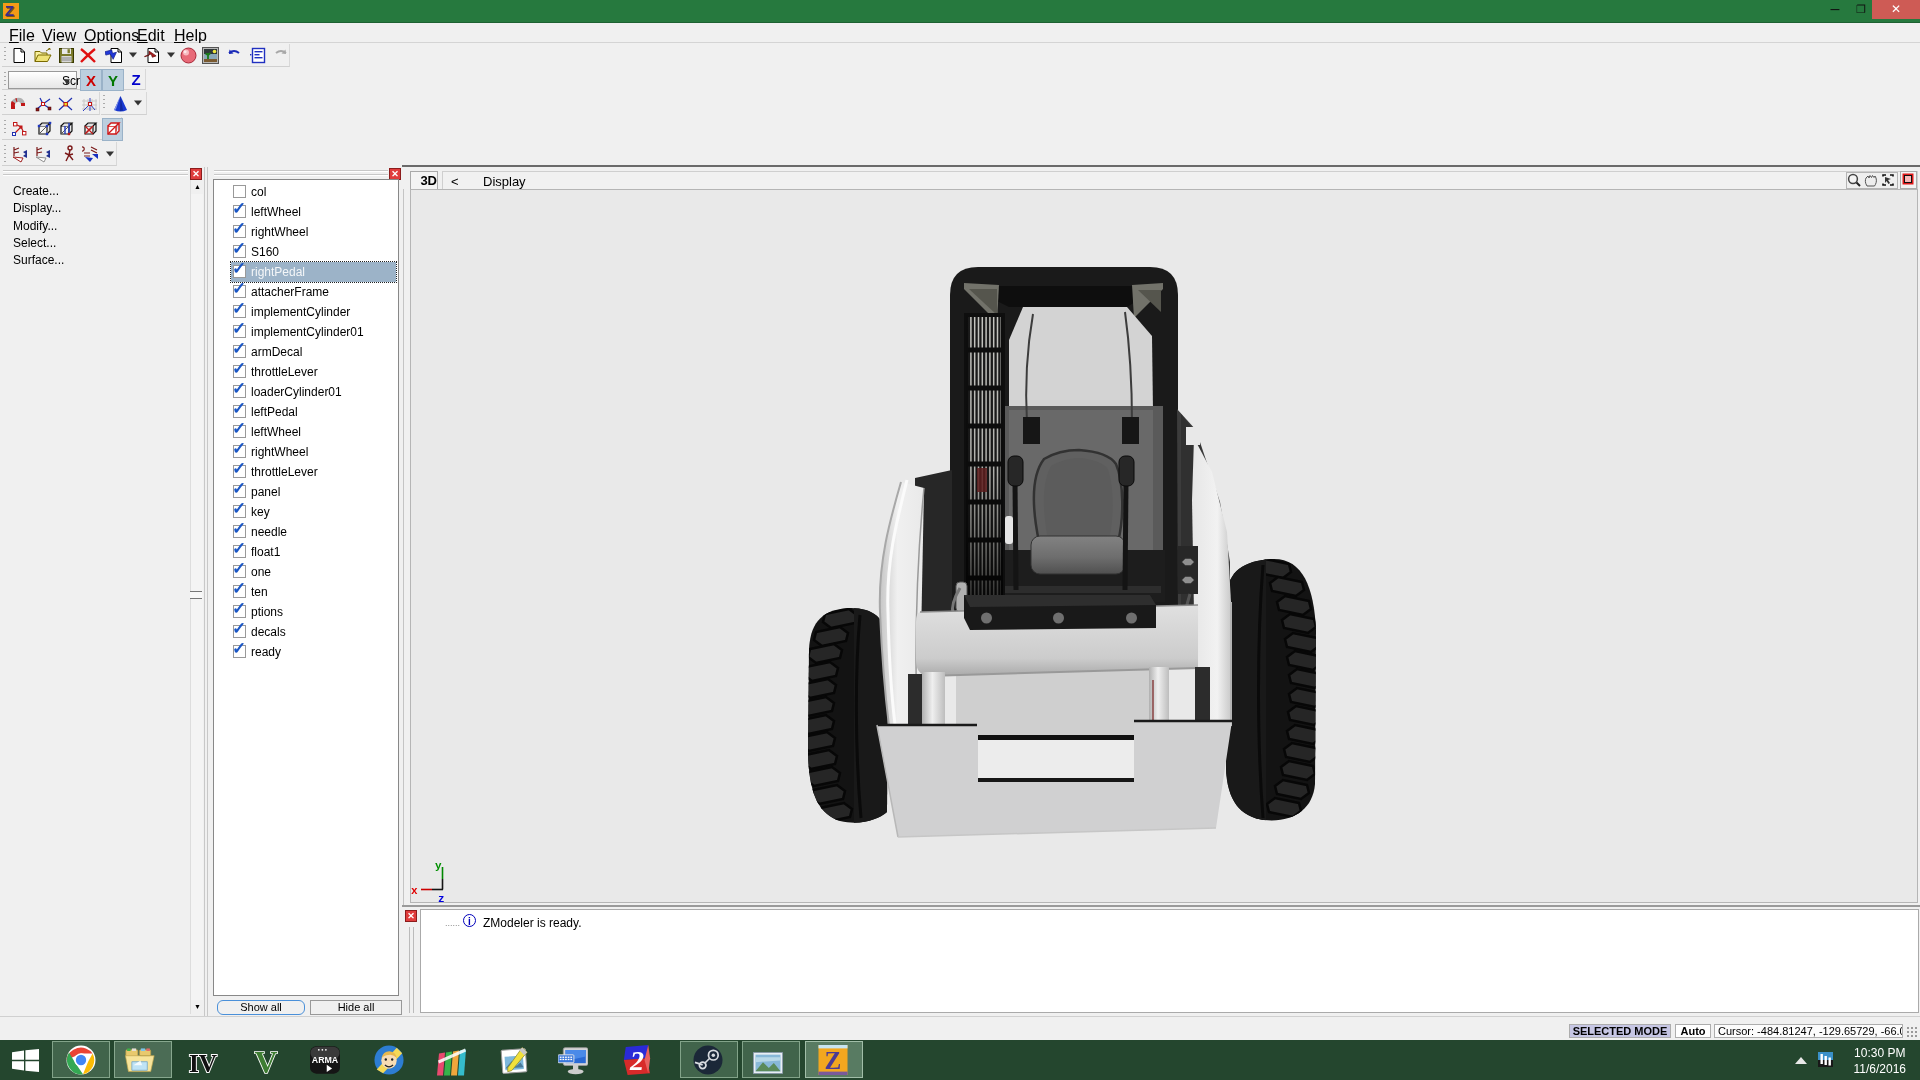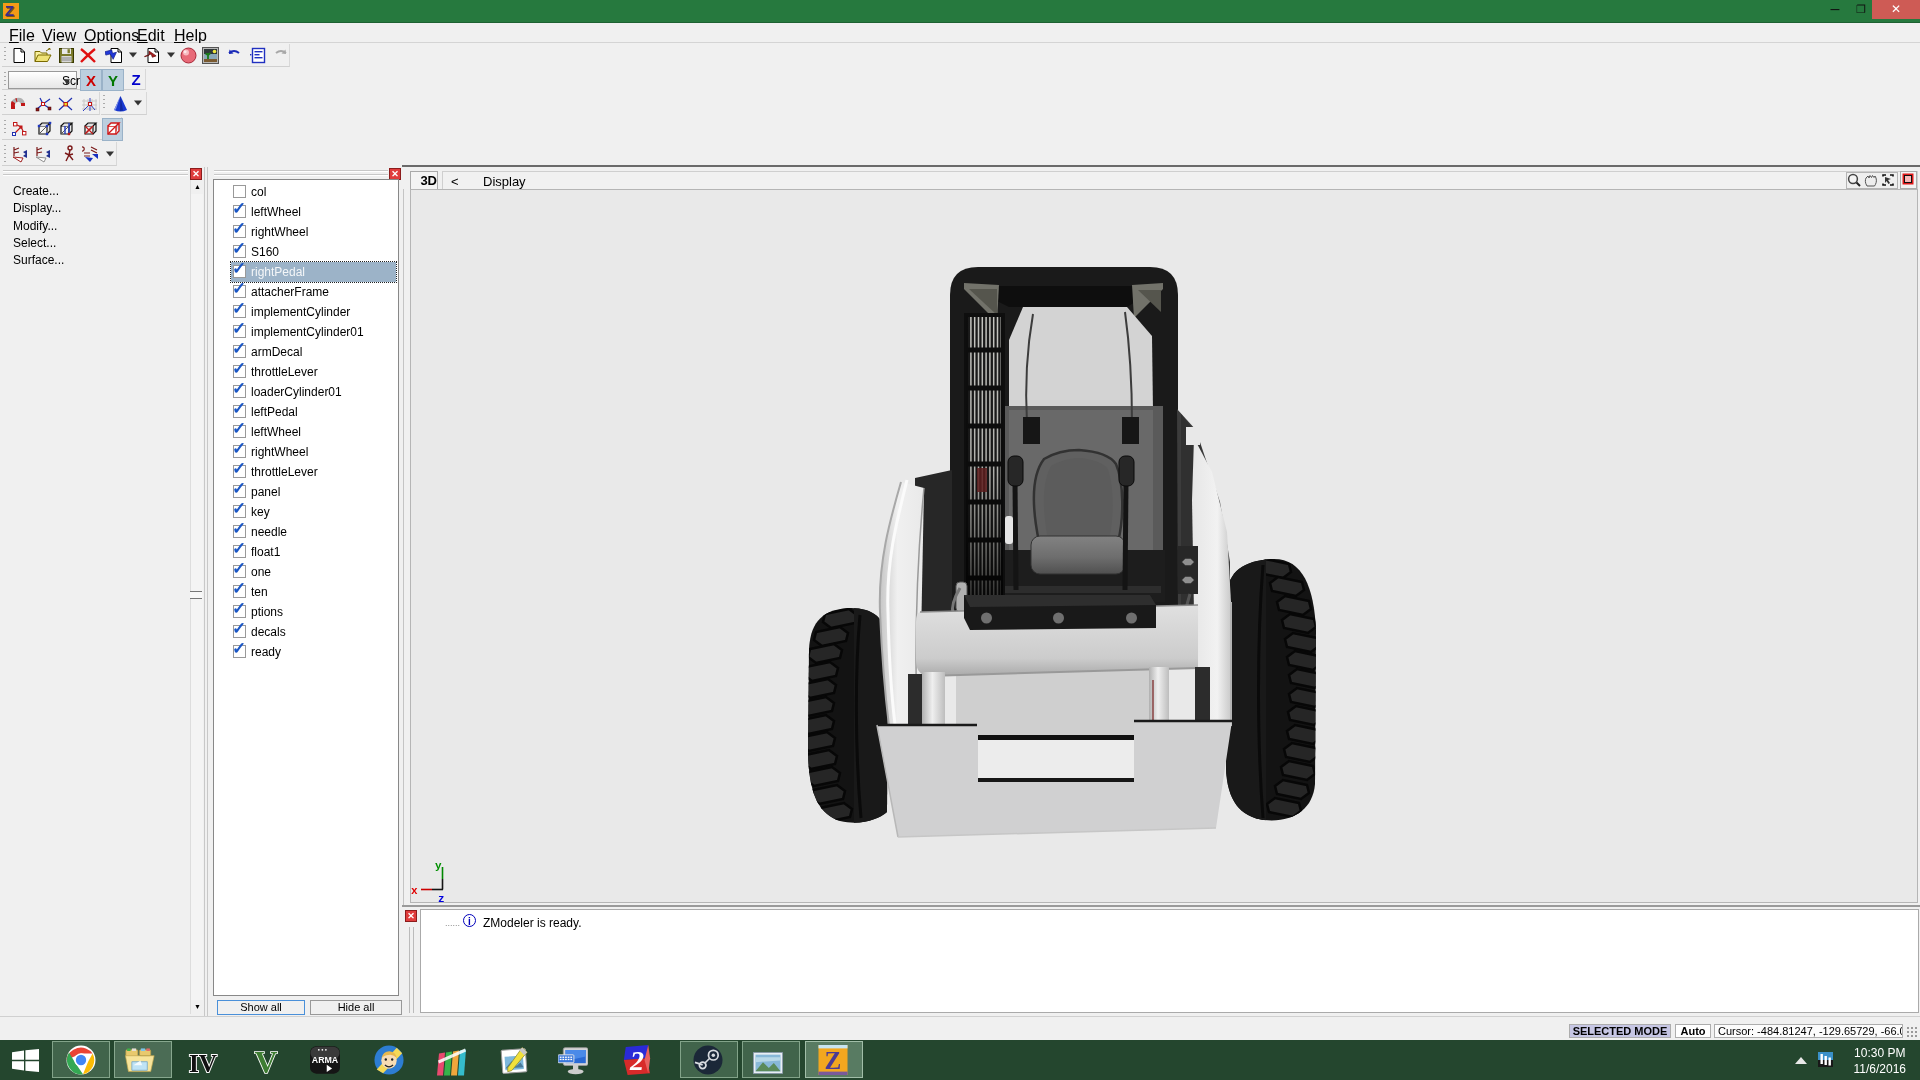--- a/index.html
+++ b/index.html
@@ -412,21 +412,21 @@
           <span class="cb"></span>
           <span class="chk">✓</span>
           <span class="lbl">decals</span>
         </div>
         <div class="litem" style="top:462px">
           <span class="cb"></span>
           <span class="chk">✓</span>
           <span class="lbl">ready</span>
         </div>
       </div>
-    <div class="pbtn" style="left:9px;width:88px;border-color:#4a90d9;">Show all</div>
+    <div class="pbtn" style="left:9px;width:88px;border-color:#4a90d9;border-radius:6px;">Show all</div>
     <div class="pbtn" style="left:102px;width:92px;">Hide all</div>
   </div>
 
   <div id="viewport">
       <div style="position:absolute;left:1px;top:3px;width:1px;height:850px;background:#c4c4c4;"></div>
     <div id="vhead">
       <div id="btn3d">3D</div>
       <div id="vtitle">
           <span style="position:absolute;left:8px;top:2px;">&lt;</span>
           <span style="position:absolute;left:40px;top:2px;">Display</span>

